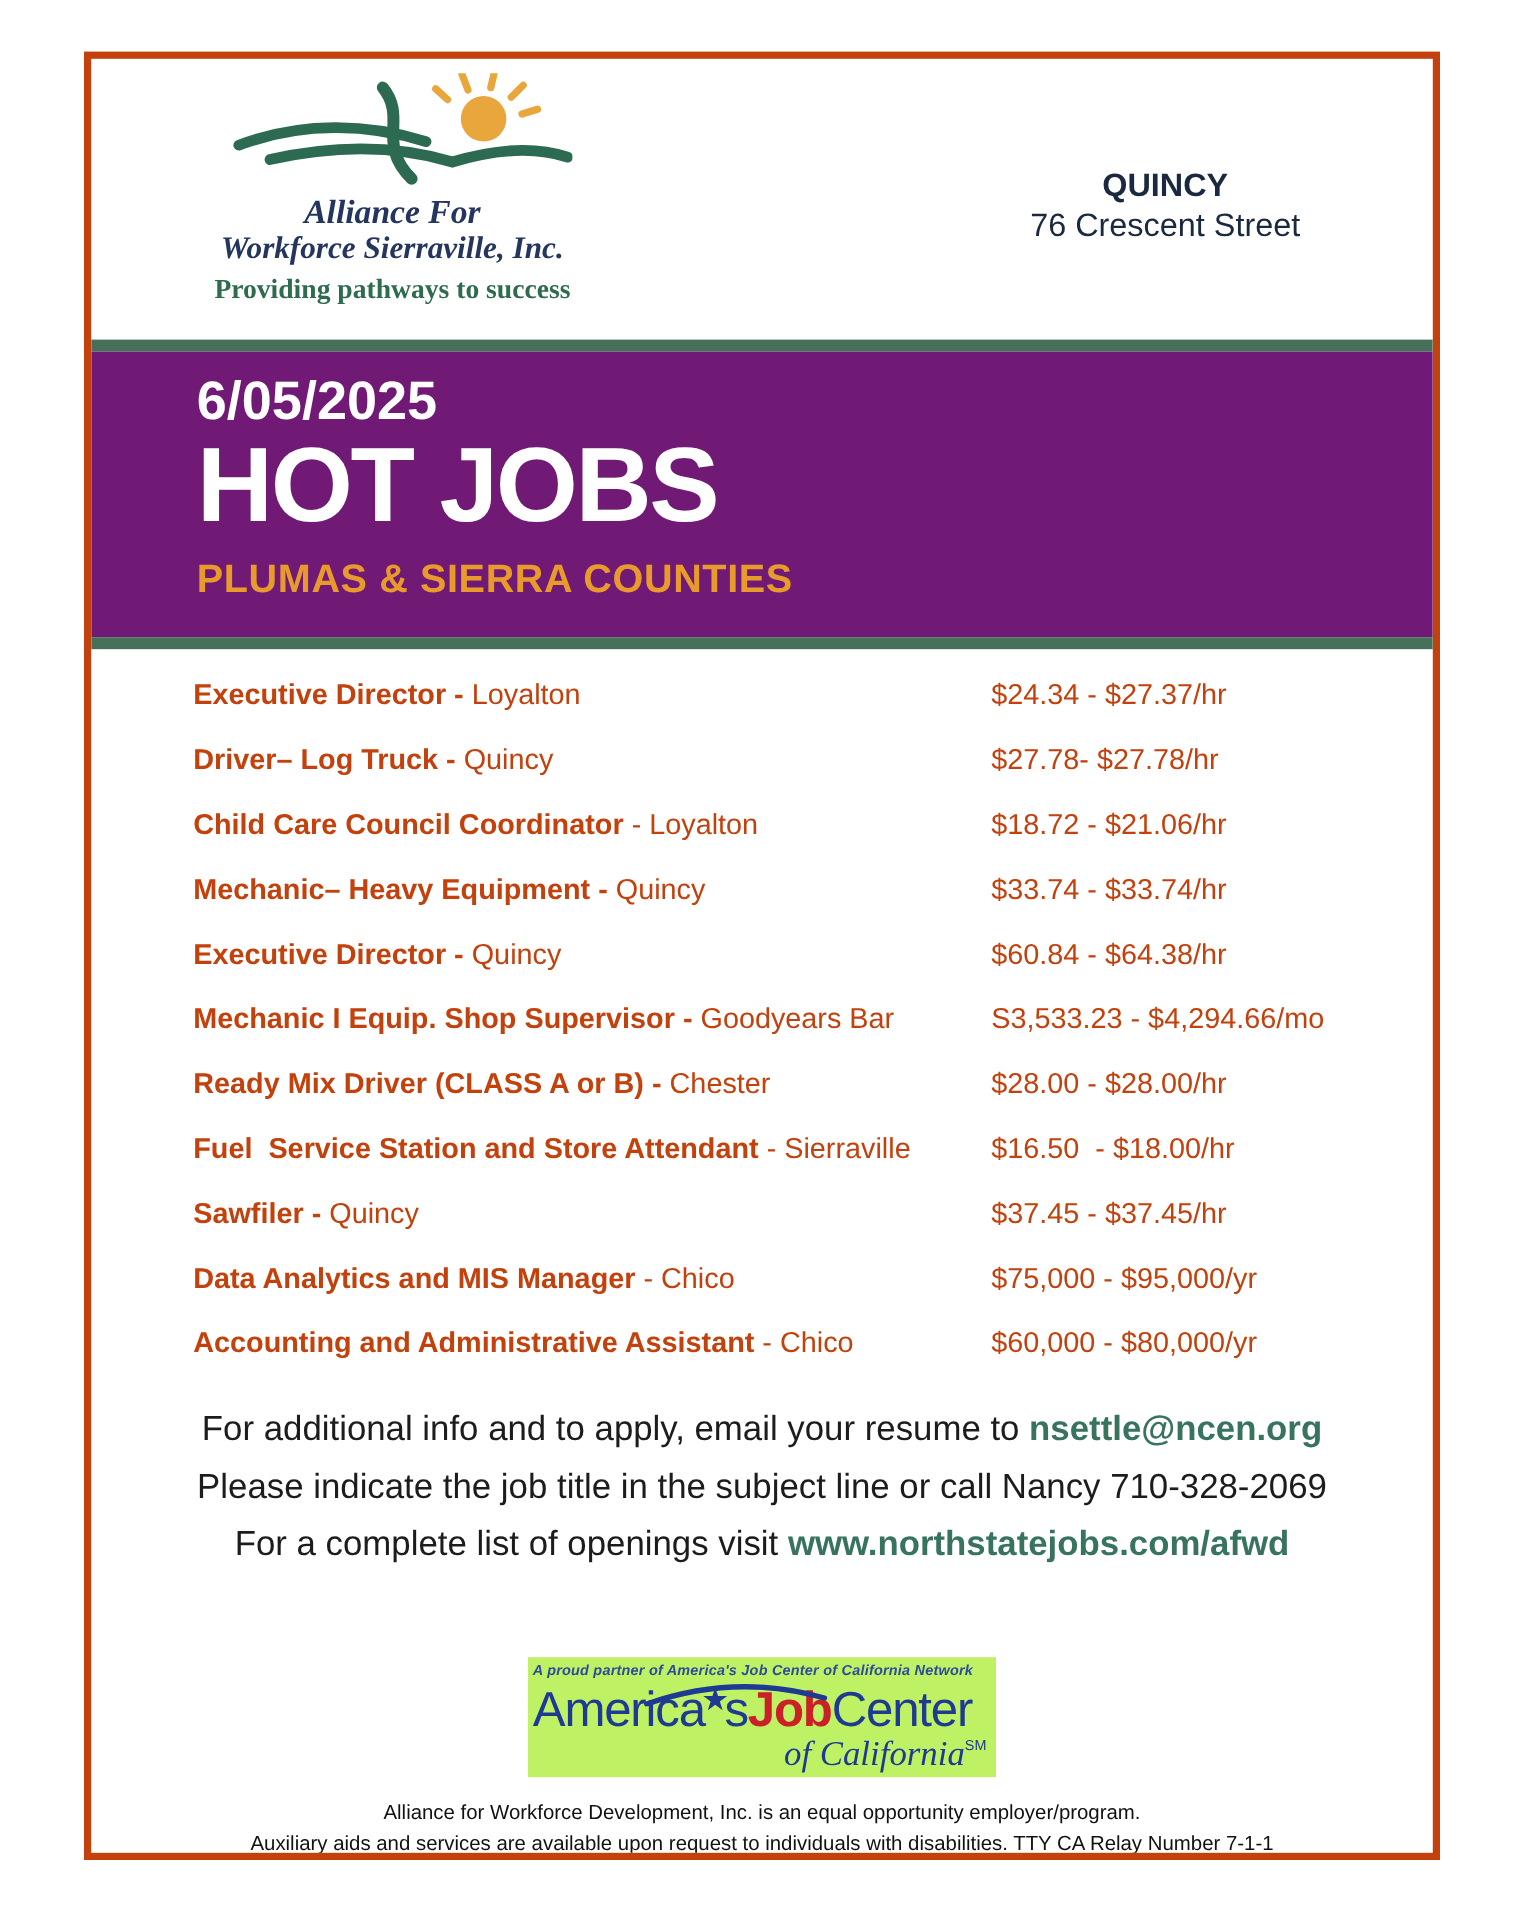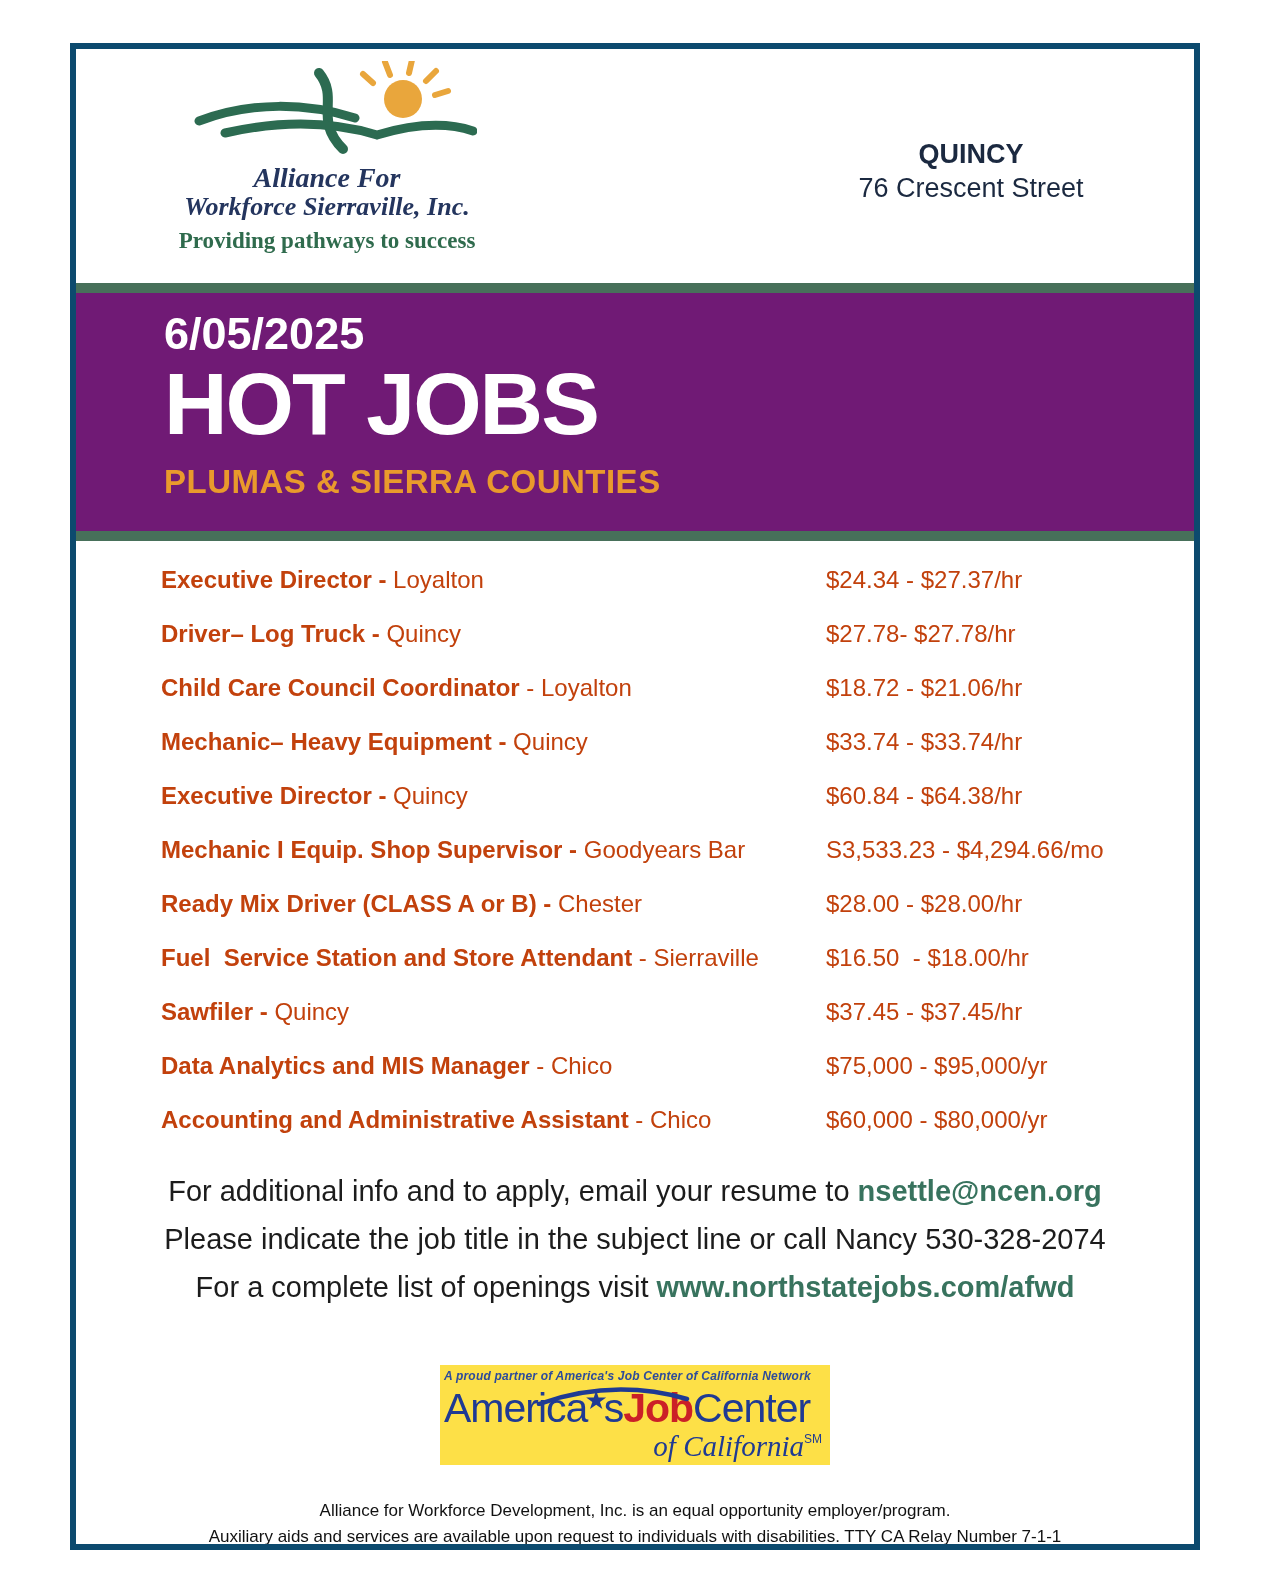--- a/index.html
+++ b/index.html
@@ -1,20 +1,20 @@
 <!DOCTYPE html>
 <html><head>
 <meta charset="utf-8">
 <style>
   * { margin:0; padding:0; box-sizing:border-box; }
   html,body { width:1276px; height:1594px; background:#ffffff;
               font-family:"Liberation Sans","DejaVu Sans",sans-serif; }
 
   .page { position:absolute; left:70px; top:43px; width:1130px; height:1507px;
-          border:6px solid #0c4a6e; background:#ffffff; overflow:hidden; }
+          border:6px solid #c2410c; background:#ffffff; overflow:hidden; }
 
   
   .logo-block { position:absolute; left:78px; top:12px; width:346px; text-align:center; }
   .logo-art   { display:block; margin:0 auto; }
   .logo-line1 { font-family:"Liberation Serif","DejaVu Serif",serif; font-style:italic;
                 font-weight:bold; font-size:28px; color:#24355e; line-height:1.05; }
   .logo-line2 { font-family:"Liberation Serif","DejaVu Serif",serif; font-style:italic;
                 font-weight:bold; font-size:26px; color:#24355e; line-height:1.15; }
   .logo-tag   { font-family:"Liberation Serif","DejaVu Serif",serif; 
                 font-weight:bold; font-size:23px; color:#2f6b4d; margin-top:6px; }
@@ -41,21 +41,21 @@
   .jp      { position:absolute; left:665px; top:0; font-weight:normal; white-space:pre-wrap; }
 
   
   .contact { position:absolute; left:0; right:0; top:1118px; text-align:center;
              font-size:29px; color:#1c1c1c; }
   .contact div { line-height:48px; }
   .link-green { color:#38735e; font-weight:bold; cursor:pointer; }
 
   
   .ajc { position:absolute; left:0; right:0; top:1316px; display:flex; justify-content:center; }
-  .ajc-inner { position:relative; width:390px; background:#fde047; padding:4px 4px 2px 4px; }
+  .ajc-inner { position:relative; width:390px; background:#bef264; padding:4px 4px 2px 4px;margin-top:16px; }
   .ajc-partner { font-size:12px; font-style:italic; font-weight:bold; color:#2d4b9b;
                  letter-spacing:0.2px; white-space:nowrap; }
   .ajc-word { font-size:41px; line-height:1.15; margin-top:2px; white-space:nowrap; }
   .ajc-blue { color:#1f3a93; letter-spacing:-1px; }
   .ajc-star { color:#1f3a93; font-size:26px; display:inline-block; vertical-align:13px;
               margin:0 -4px 0 -3px; }
   .ajc-job  { color:#cb2027; font-weight:bold; letter-spacing:-1px; }
   .ajc-arc  { position:absolute; left:94px; top:15px; }
   .ajc-ofcal { text-align:right; font-family:"Liberation Serif","DejaVu Serif",serif;
                font-style:italic; font-size:29px; color:#1f3a93; margin-top:-2px;
@@ -151,21 +151,21 @@
       <span class="jp">$75,000 - $95,000/yr</span>
     </div>
     <div class="job-row" style="top:1057px">
       <span class="jt"><b>Accounting and Administrative Assistant</b> <span class="jl">- Chico</span></span>
       <span class="jp">$60,000 - $80,000/yr</span>
     </div>
   </div>
 
   <div class="contact">
     <div><span>For additional info and to apply, email your resume to </span><span class="link-green">nsettle@ncen.org</span></div>
-    <div>Please indicate the job title in the subject line or call Nancy 530-328-2074</div>
+    <div>Please indicate the job title in the subject line or call Nancy 710-328-2069</div>
     <div><span>For a complete list of openings visit </span><span class="link-green">www.northstatejobs.com/afwd</span></div>
   </div>
 
   <div class="ajc">
     <div class="ajc-inner">
       <div class="ajc-partner">A proud partner of America's Job Center of California Network</div>
       <svg class="ajc-arc" width="158" height="26" viewBox="0 0 158 26">
         <path d="M5 24 Q 79 -2 153 19" fill="none" stroke="#1f3a93" stroke-width="4.5" stroke-linecap="round"></path>
       </svg>
       <div class="ajc-word"><span class="ajc-blue">America</span><span class="ajc-star">★</span><span class="ajc-blue">s</span><span class="ajc-job">Job</span><span class="ajc-blue">Center</span></div>

